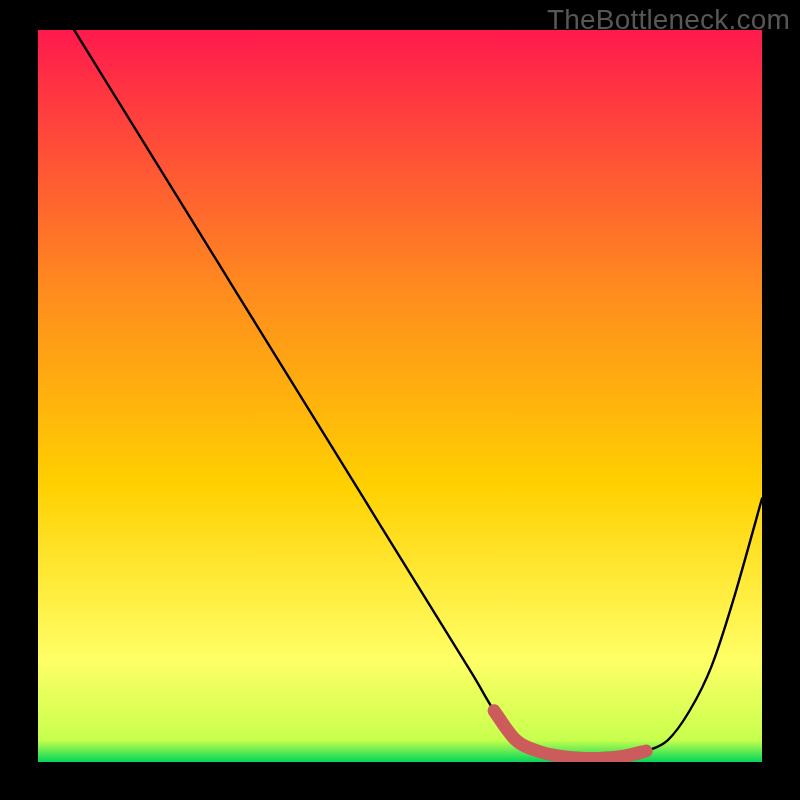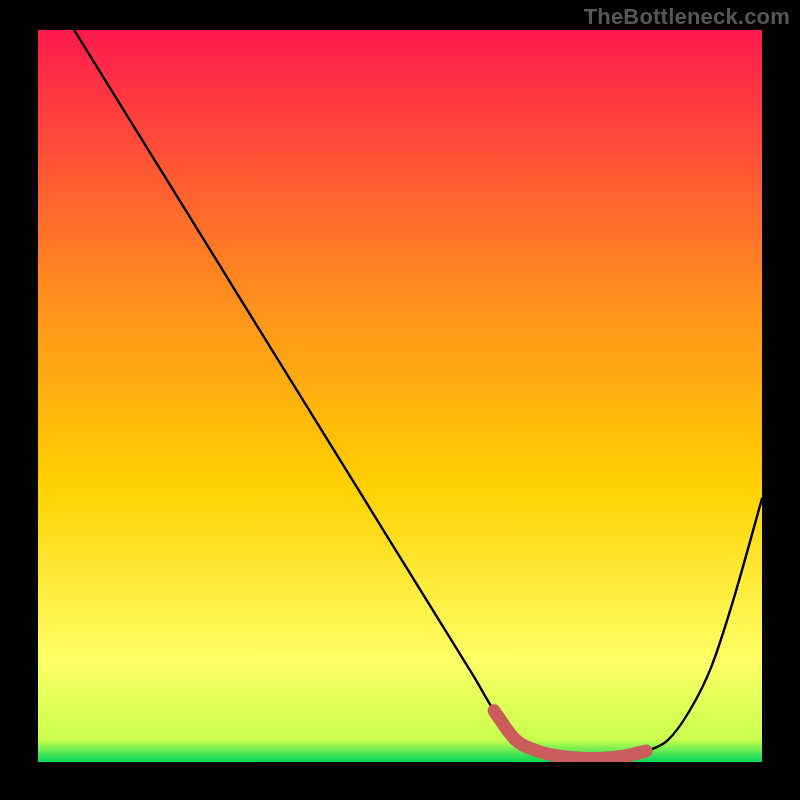--- a/index.html
+++ b/index.html
@@ -14,22 +14,22 @@
     position: relative;
     width: 800px;
     height: 800px;
     background: #000;
   }
   .watermark {
     position: absolute;
     top: 4px;
     right: 10px;
     font-family: Arial, Helvetica, sans-serif;
-    font-size: 22px;
-    font-weight: 700;
+    font-size: 28px;
+    font-weight: 400;
     color: #575757;
     z-index: 10;
     letter-spacing: 0.2px;
   }
   .plot-wrap {
     position: absolute;
     left: 38px;
     top: 30px;
     width: 724px;
     height: 732px;

